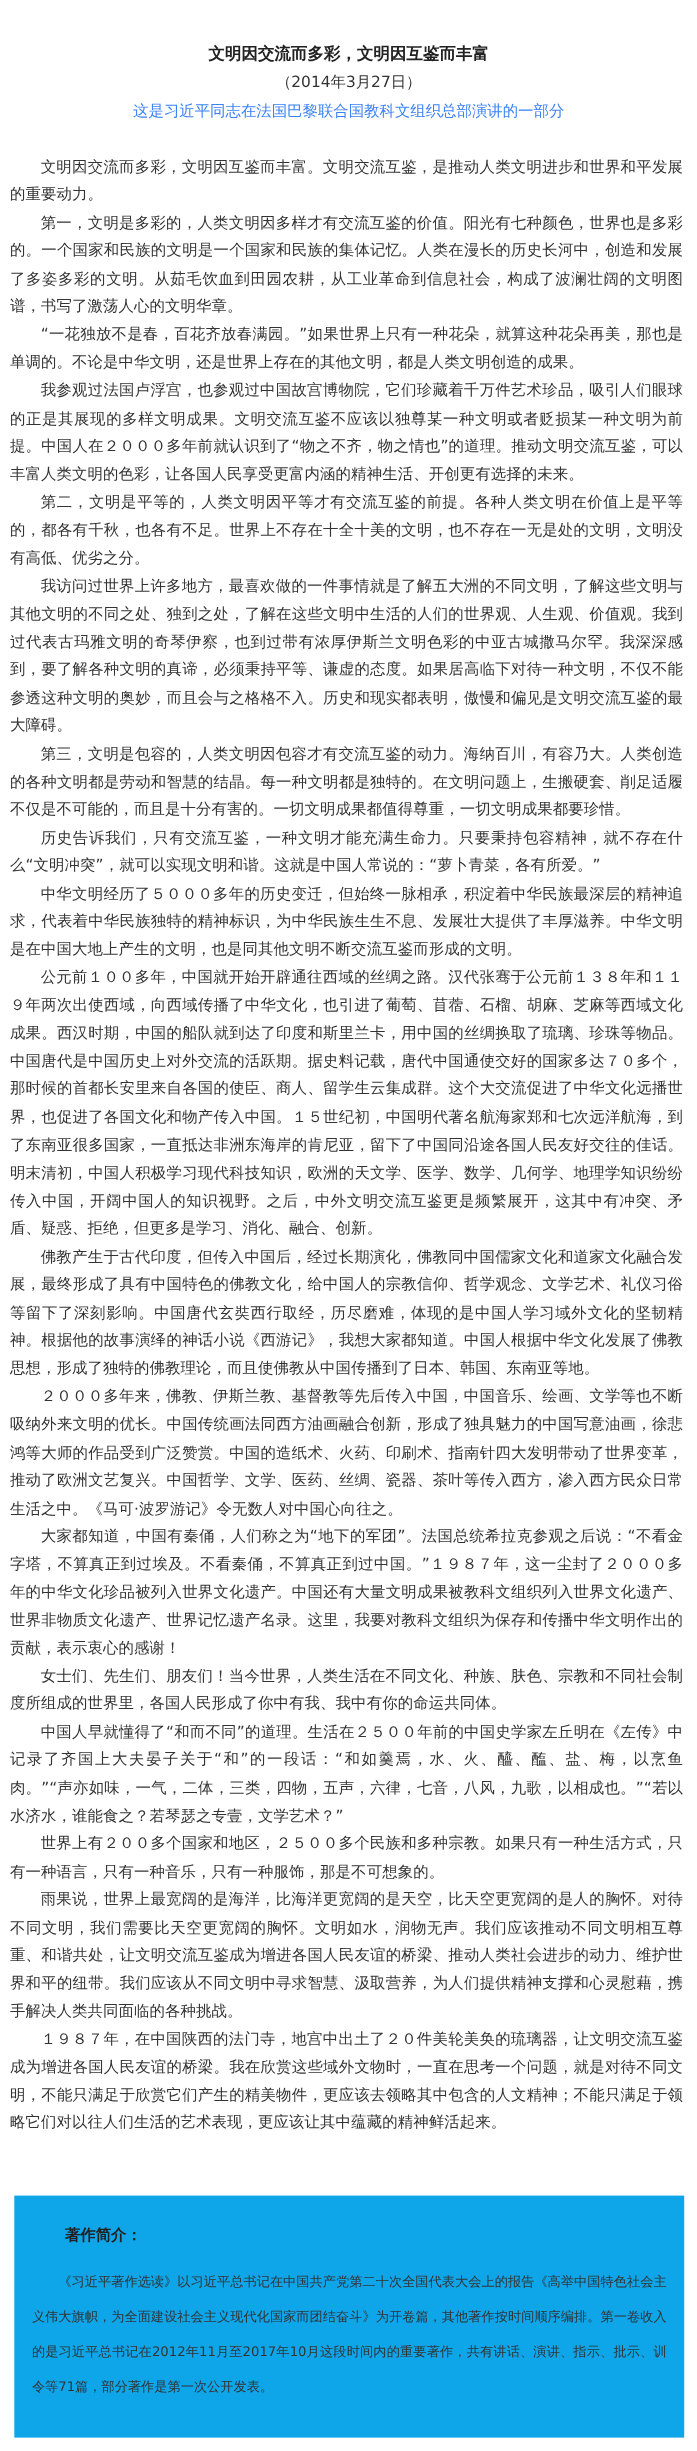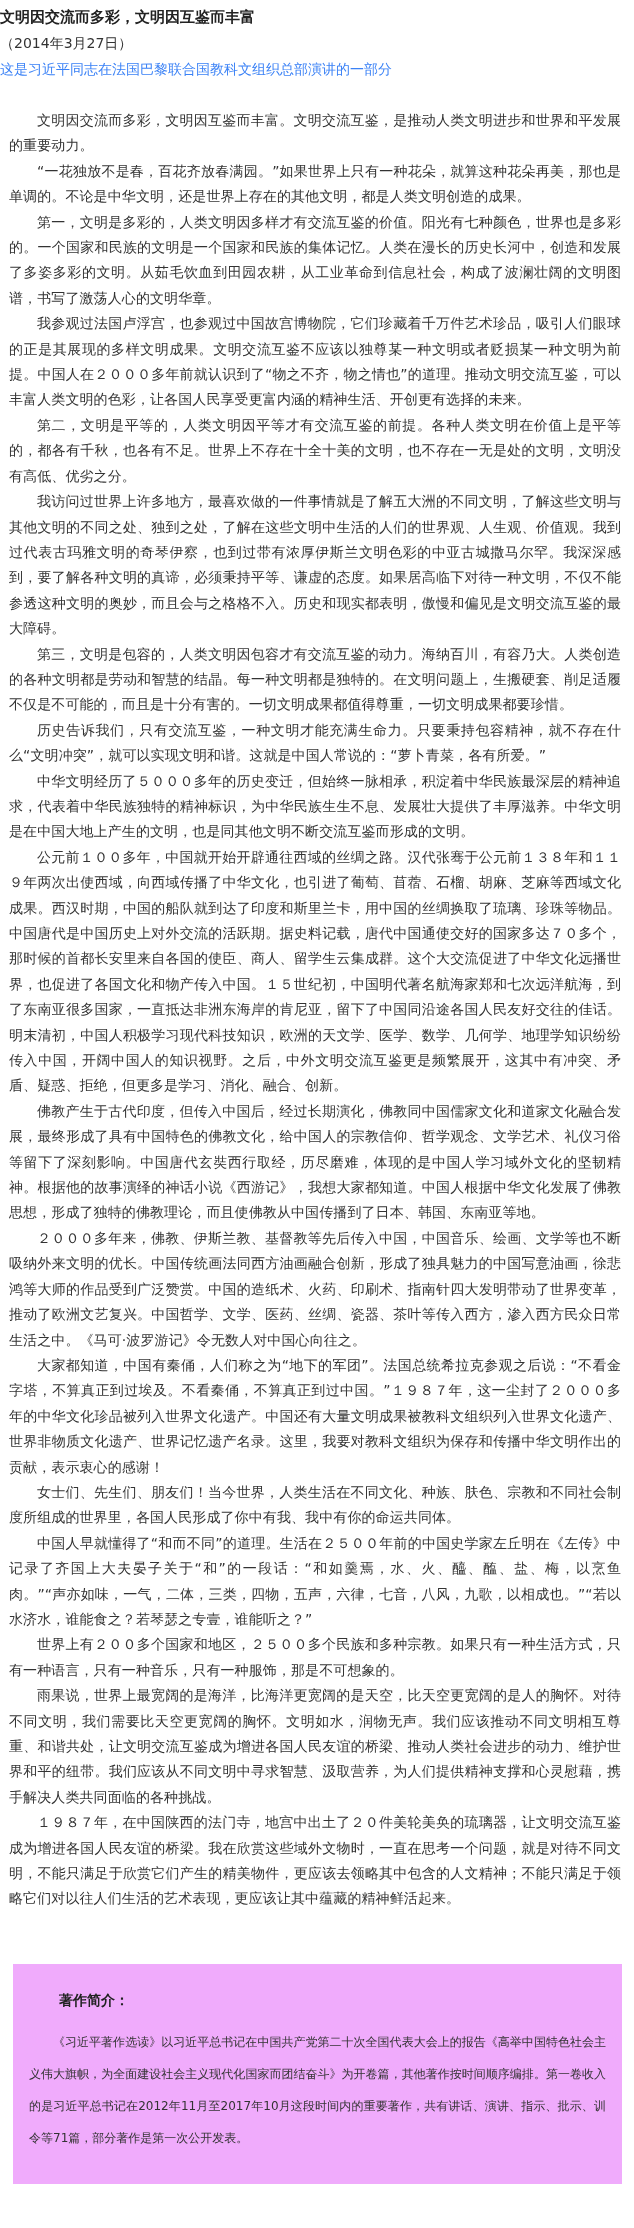--- a/index.html
+++ b/index.html
@@ -1,53 +1,53 @@
 <!DOCTYPE html>
 <html><head>
 <meta charset="utf-8">
 <style>
   html, body { margin: 0; padding: 0; background: #ffffff; }
   body { width: 634px; min-height: 2228px; font-family: "DejaVu Sans", "Liberation Sans", sans-serif; color: #333333; }
   .page { position: relative; width: 634px; }
-  .header { padding-top: 4px; }
+  .header { text-align: center; padding-top: 16px; margin-top: 20px; }
   .title { font-size: 15px; font-weight: bold; color: #222; line-height: 26px; margin: 0; }
   .date { font-size: 14px; color: #333; line-height: 26px; margin: 0; }
   .subtitle { font-size: 14px; color: #3b82f6; line-height: 26px; margin: 0; }
   .body { padding: 0 13px 0 9px; margin-top: 26px; }
   .para { font-size: 14px; line-height: 25.4px; text-indent: 2em; margin: 0; text-align: justify; letter-spacing: 0.1px; }
-  .intro-box { margin: 52px 12px 0 13px; background: #f0abfc; padding: 22px 16px 30px 16px; }
+  .intro-box { margin: 52px 12px 0 13px; background: #0ea5e9; padding: 22px 16px 30px 16px; }
   .intro-heading { font-size: 14px; font-weight: bold; color: #222; margin: 0 0 0 30px; line-height: 28px; }
   .intro-text { font-size: 12px; line-height: 32px; text-indent: 2em; margin: 12px 0 0 0; text-align: justify; color: #333; }
 </style>
 </head>
 <body>
 
 <div class="page">
   <div class="header">
     <p class="title">文明因交流而多彩，文明因互鉴而丰富</p>
     <p class="date">（2014年3月27日）</p>
     <p class="subtitle">这是习近平同志在法国巴黎联合国教科文组织总部演讲的一部分</p>
   </div>
 
   <div class="body">
     <p class="para">文明因交流而多彩，文明因互鉴而丰富。文明交流互鉴，是推动人类文明进步和世界和平发展的重要动力。</p>
+    <p class="para">第一，文明是多彩的，人类文明因多样才有交流互鉴的价值。阳光有七种颜色，世界也是多彩的。一个国家和民族的文明是一个国家和民族的集体记忆。人类在漫长的历史长河中，创造和发展了多姿多彩的文明。从茹毛饮血到田园农耕，从工业革命到信息社会，构成了波澜壮阔的文明图谱，书写了激荡人心的文明华章。</p>
     <p class="para">“一花独放不是春，百花齐放春满园。”如果世界上只有一种花朵，就算这种花朵再美，那也是单调的。不论是中华文明，还是世界上存在的其他文明，都是人类文明创造的成果。</p>
-    <p class="para">第一，文明是多彩的，人类文明因多样才有交流互鉴的价值。阳光有七种颜色，世界也是多彩的。一个国家和民族的文明是一个国家和民族的集体记忆。人类在漫长的历史长河中，创造和发展了多姿多彩的文明。从茹毛饮血到田园农耕，从工业革命到信息社会，构成了波澜壮阔的文明图谱，书写了激荡人心的文明华章。</p>
     <p class="para">我参观过法国卢浮宫，也参观过中国故宫博物院，它们珍藏着千万件艺术珍品，吸引人们眼球的正是其展现的多样文明成果。文明交流互鉴不应该以独尊某一种文明或者贬损某一种文明为前提。中国人在２０００多年前就认识到了“物之不齐，物之情也”的道理。推动文明交流互鉴，可以丰富人类文明的色彩，让各国人民享受更富内涵的精神生活、开创更有选择的未来。</p>
     <p class="para">第二，文明是平等的，人类文明因平等才有交流互鉴的前提。各种人类文明在价值上是平等的，都各有千秋，也各有不足。世界上不存在十全十美的文明，也不存在一无是处的文明，文明没有高低、优劣之分。</p>
     <p class="para">我访问过世界上许多地方，最喜欢做的一件事情就是了解五大洲的不同文明，了解这些文明与其他文明的不同之处、独到之处，了解在这些文明中生活的人们的世界观、人生观、价值观。我到过代表古玛雅文明的奇琴伊察，也到过带有浓厚伊斯兰文明色彩的中亚古城撒马尔罕。我深深感到，要了解各种文明的真谛，必须秉持平等、谦虚的态度。如果居高临下对待一种文明，不仅不能参透这种文明的奥妙，而且会与之格格不入。历史和现实都表明，傲慢和偏见是文明交流互鉴的最大障碍。</p>
     <p class="para">第三，文明是包容的，人类文明因包容才有交流互鉴的动力。海纳百川，有容乃大。人类创造的各种文明都是劳动和智慧的结晶。每一种文明都是独特的。在文明问题上，生搬硬套、削足适履不仅是不可能的，而且是十分有害的。一切文明成果都值得尊重，一切文明成果都要珍惜。</p>
     <p class="para">历史告诉我们，只有交流互鉴，一种文明才能充满生命力。只要秉持包容精神，就不存在什么“文明冲突”，就可以实现文明和谐。这就是中国人常说的：“萝卜青菜，各有所爱。”</p>
     <p class="para">中华文明经历了５０００多年的历史变迁，但始终一脉相承，积淀着中华民族最深层的精神追求，代表着中华民族独特的精神标识，为中华民族生生不息、发展壮大提供了丰厚滋养。中华文明是在中国大地上产生的文明，也是同其他文明不断交流互鉴而形成的文明。</p>
     <p class="para">公元前１００多年，中国就开始开辟通往西域的丝绸之路。汉代张骞于公元前１３８年和１１９年两次出使西域，向西域传播了中华文化，也引进了葡萄、苜蓿、石榴、胡麻、芝麻等西域文化成果。西汉时期，中国的船队就到达了印度和斯里兰卡，用中国的丝绸换取了琉璃、珍珠等物品。中国唐代是中国历史上对外交流的活跃期。据史料记载，唐代中国通使交好的国家多达７０多个，那时候的首都长安里来自各国的使臣、商人、留学生云集成群。这个大交流促进了中华文化远播世界，也促进了各国文化和物产传入中国。１５世纪初，中国明代著名航海家郑和七次远洋航海，到了东南亚很多国家，一直抵达非洲东海岸的肯尼亚，留下了中国同沿途各国人民友好交往的佳话。明末清初，中国人积极学习现代科技知识，欧洲的天文学、医学、数学、几何学、地理学知识纷纷传入中国，开阔中国人的知识视野。之后，中外文明交流互鉴更是频繁展开，这其中有冲突、矛盾、疑惑、拒绝，但更多是学习、消化、融合、创新。</p>
     <p class="para">佛教产生于古代印度，但传入中国后，经过长期演化，佛教同中国儒家文化和道家文化融合发展，最终形成了具有中国特色的佛教文化，给中国人的宗教信仰、哲学观念、文学艺术、礼仪习俗等留下了深刻影响。中国唐代玄奘西行取经，历尽磨难，体现的是中国人学习域外文化的坚韧精神。根据他的故事演绎的神话小说《西游记》，我想大家都知道。中国人根据中华文化发展了佛教思想，形成了独特的佛教理论，而且使佛教从中国传播到了日本、韩国、东南亚等地。</p>
     <p class="para">２０００多年来，佛教、伊斯兰教、基督教等先后传入中国，中国音乐、绘画、文学等也不断吸纳外来文明的优长。中国传统画法同西方油画融合创新，形成了独具魅力的中国写意油画，徐悲鸿等大师的作品受到广泛赞赏。中国的造纸术、火药、印刷术、指南针四大发明带动了世界变革，推动了欧洲文艺复兴。中国哲学、文学、医药、丝绸、瓷器、茶叶等传入西方，渗入西方民众日常生活之中。《马可·波罗游记》令无数人对中国心向往之。</p>
     <p class="para">大家都知道，中国有秦俑，人们称之为“地下的军团”。法国总统希拉克参观之后说：“不看金字塔，不算真正到过埃及。不看秦俑，不算真正到过中国。”１９８７年，这一尘封了２０００多年的中华文化珍品被列入世界文化遗产。中国还有大量文明成果被教科文组织列入世界文化遗产、世界非物质文化遗产、世界记忆遗产名录。这里，我要对教科文组织为保存和传播中华文明作出的贡献，表示衷心的感谢！</p>
     <p class="para">女士们、先生们、朋友们！当今世界，人类生活在不同文化、种族、肤色、宗教和不同社会制度所组成的世界里，各国人民形成了你中有我、我中有你的命运共同体。</p>
-    <p class="para">中国人早就懂得了“和而不同”的道理。生活在２５００年前的中国史学家左丘明在《左传》中记录了齐国上大夫晏子关于“和”的一段话：“和如羹焉，水、火、醯、醢、盐、梅，以烹鱼肉。”“声亦如味，一气，二体，三类，四物，五声，六律，七音，八风，九歌，以相成也。”“若以水济水，谁能食之？若琴瑟之专壹，谁能听之？”</p>
+    <p class="para">中国人早就懂得了“和而不同”的道理。生活在２５００年前的中国史学家左丘明在《左传》中记录了齐国上大夫晏子关于“和”的一段话：“和如羹焉，水、火、醯、醢、盐、梅，以烹鱼肉。”“声亦如味，一气，二体，三类，四物，五声，六律，七音，八风，九歌，以相成也。”“若以水济水，谁能食之？若琴瑟之专壹，文学艺术？”</p>
     <p class="para">世界上有２００多个国家和地区，２５００多个民族和多种宗教。如果只有一种生活方式，只有一种语言，只有一种音乐，只有一种服饰，那是不可想象的。</p>
     <p class="para">雨果说，世界上最宽阔的是海洋，比海洋更宽阔的是天空，比天空更宽阔的是人的胸怀。对待不同文明，我们需要比天空更宽阔的胸怀。文明如水，润物无声。我们应该推动不同文明相互尊重、和谐共处，让文明交流互鉴成为增进各国人民友谊的桥梁、推动人类社会进步的动力、维护世界和平的纽带。我们应该从不同文明中寻求智慧、汲取营养，为人们提供精神支撑和心灵慰藉，携手解决人类共同面临的各种挑战。</p>
     <p class="para">１９８７年，在中国陕西的法门寺，地宫中出土了２０件美轮美奂的琉璃器，让文明交流互鉴成为增进各国人民友谊的桥梁。我在欣赏这些域外文物时，一直在思考一个问题，就是对待不同文明，不能只满足于欣赏它们产生的精美物件，更应该去领略其中包含的人文精神；不能只满足于领略它们对以往人们生活的艺术表现，更应该让其中蕴藏的精神鲜活起来。</p>
   </div>
 
   <div class="intro-box">
     <p class="intro-heading">著作简介：</p>
     <p class="intro-text">《习近平著作选读》以习近平总书记在中国共产党第二十次全国代表大会上的报告《高举中国特色社会主义伟大旗帜，为全面建设社会主义现代化国家而团结奋斗》为开卷篇，其他著作按时间顺序编排。第一卷收入的是习近平总书记在2012年11月至2017年10月这段时间内的重要著作，共有讲话、演讲、指示、批示、训令等71篇，部分著作是第一次公开发表。</p>
   </div>
 

